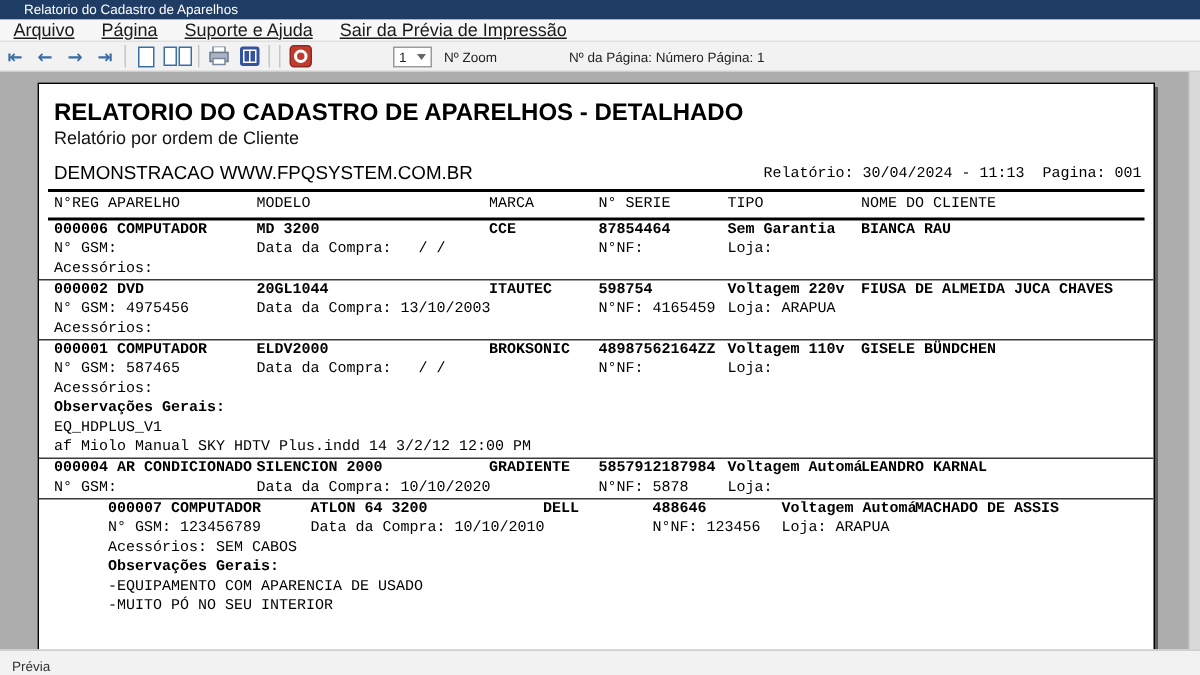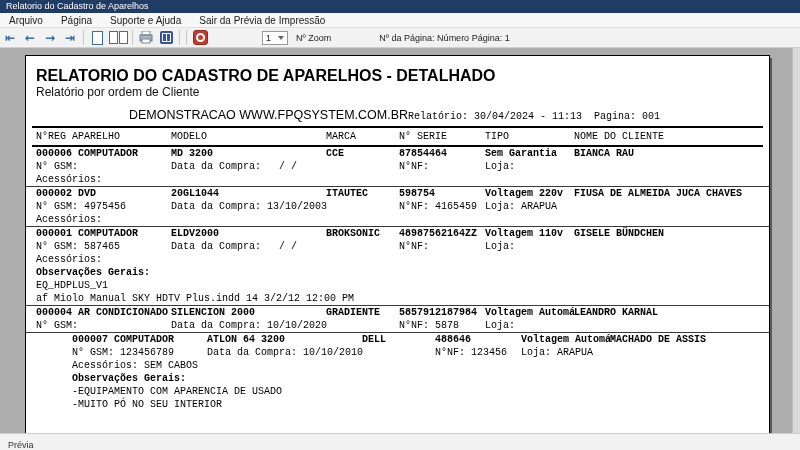--- a/index.html
+++ b/index.html
@@ -1,24 +1,24 @@
 <!DOCTYPE html>
 <html><head>
 <meta charset="utf-8">
 <style>
   html,body{margin:0;padding:0;background:#888;}
   #app{position:relative;width:800px;height:450px;background:#adadad;overflow:hidden;
        font-family:"Liberation Sans",sans-serif;}
 
   
   .titlebar{position:absolute;left:0;top:0;width:800px;height:13px;background:#1e3c64;
-            color:#fff;font-size:9px;line-height:13px;padding-left:6px;box-sizing:border-box;}
+            color:#fff;font-size:9px;line-height:13px;padding-left:16px;box-sizing:border-box;}
   .menubar{position:absolute;left:0;top:13px;width:800px;height:15px;background:#f7f7f7;
            border-bottom:1px solid #e0e0e0;display:flex;align-items:center;box-sizing:border-box;}
-  .menu-item{font-size:10px;color:#1a1a1a;padding:0 9px;line-height:15px;cursor:default;}
+  .menu-item{font-size:12px;color:#1a1a1a;padding:0 9px;line-height:15px;cursor:default;text-decoration:underline;}
 
   
   .toolbar{position:absolute;left:0;top:28px;width:800px;height:20px;background:#f2f2f2;
            border-bottom:1px solid #cfcfcf;display:flex;align-items:center;box-sizing:border-box;}
   .tbtn{display:inline-flex;align-items:center;justify-content:center;height:18px;min-width:18px;
         margin:0 1px;cursor:default;}
   .nav{color:#3a6ea5;font-family:"DejaVu Sans",sans-serif;font-size:12px;font-weight:bold;line-height:18px;}
   .tsep{width:1px;height:15px;background:#c6c6c6;margin:0 3px;}
   .pageicon{display:inline-block;width:9px;height:12px;background:#fff;border:1px solid #3a6ea5;}
   .pageicon.small{width:7px;height:11px;margin:0 0.5px;}
@@ -38,21 +38,21 @@
 
   
   .preview{position:absolute;left:0;top:48px;width:800px;height:385px;background:#adadad;overflow:hidden;}
   .scrolltrack{position:absolute;right:0;top:0;width:7px;height:100%;background:#d9d9d9;border-left:1px solid #bdbdbd;}
   .page{position:absolute;left:25px;top:7px;width:745px;height:430px;background:#fff;
         border:1px solid #000;box-shadow:2px 3px 0 #5a5a5a;box-sizing:border-box;overflow:hidden;}
 
   
   .ptitle{margin:11px 10px 0;font-size:16px;font-weight:bold;color:#000;line-height:17px;letter-spacing:0;}
   .psub{margin:1px 10px 0;font-size:12px;color:#111;line-height:14px;}
-  .company-row{display:flex;justify-content:center;align-items:flex-end;margin:9px 16px 4px 10px;}
+  .company-row{display:flex;justify-content:space-between;align-items:flex-end;margin:9px 8px 4px 10px;}
   .company{font-size:12.5px;color:#000;}
   .meta{font-family:"Liberation Mono","DejaVu Sans Mono",monospace;font-size:10px;color:#000;white-space:pre;}
   .rule{height:2px;background:#000;margin:0 6px;}
   .hdr-row{position:relative;height:14px;margin:2px 0 1px;}
   .cell{position:absolute;top:1px;font-family:"Liberation Mono","DejaVu Sans Mono",monospace;
         font-size:10px;color:#000;white-space:pre;}
   .b{font-weight:bold;}
   .c1{left:10px;} .c2{left:145px;} .c3{left:300px;} .c4{left:373px;} .c5{left:459px;} .c6{left:548px;}
   .rec{border-bottom:1px solid #3a3a3a;}
   .rec:last-child{border-bottom:none;padding-left:36px;}

